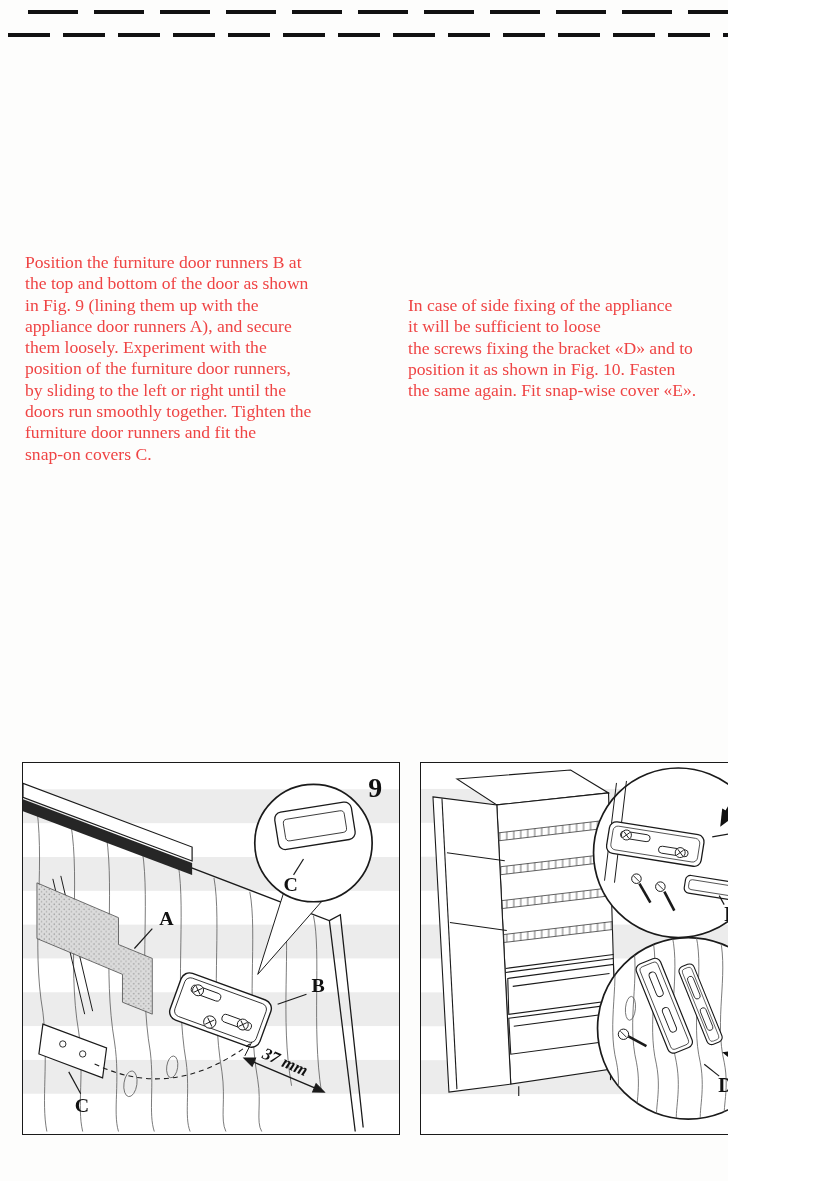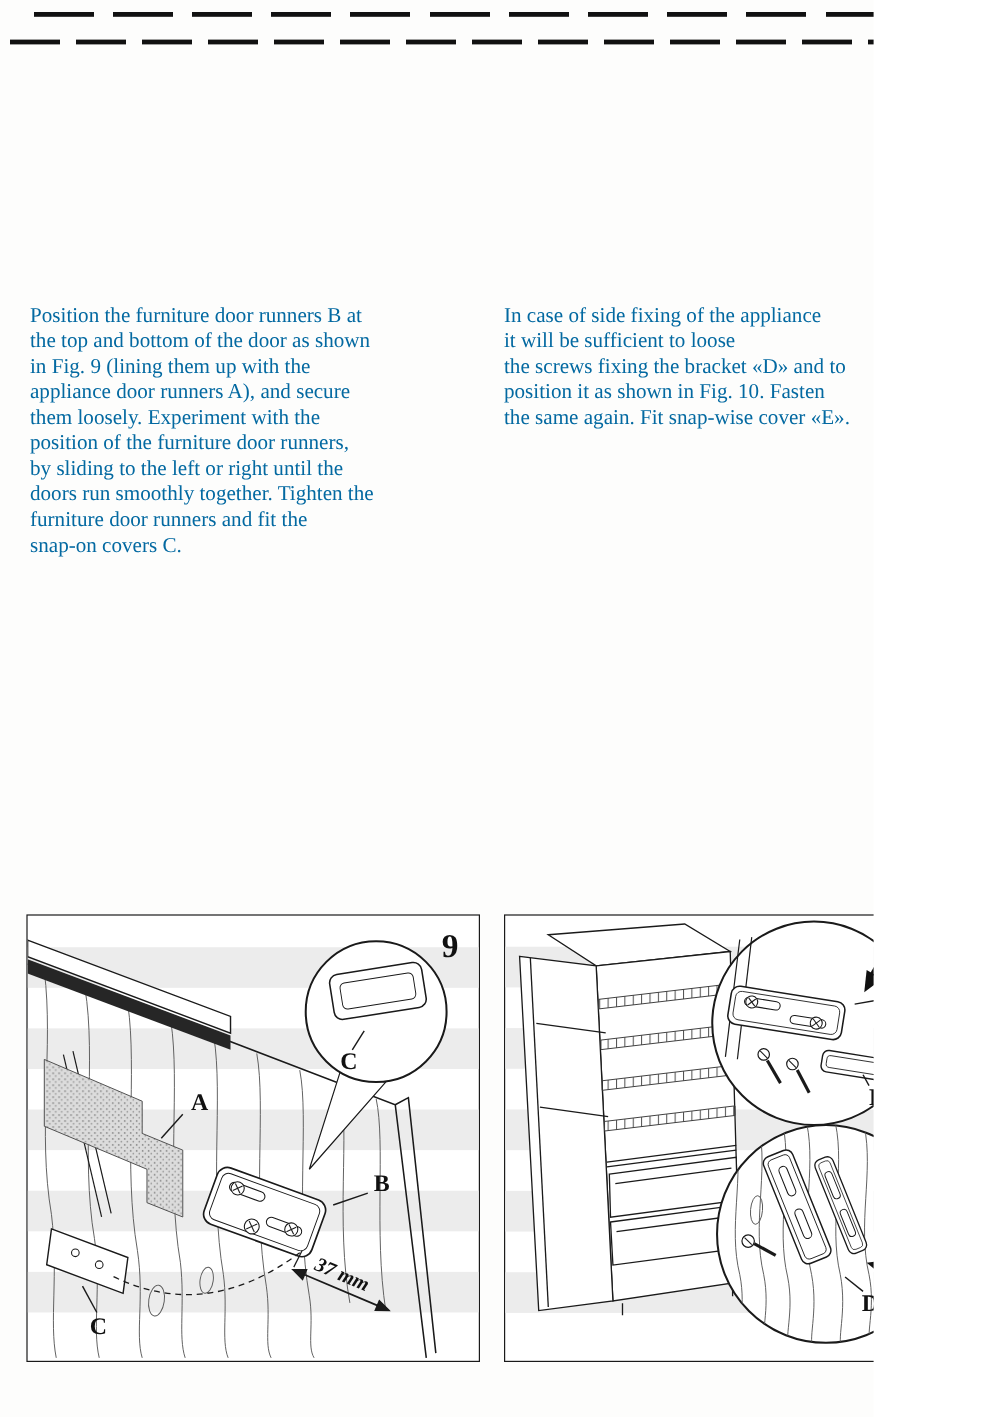--- a/index.html
+++ b/index.html
@@ -1,27 +1,27 @@
 <!DOCTYPE html>
 <html><head>
 <meta charset="utf-8">
 <style>
   html,body{margin:0;padding:0;background:#ffffff;}
   .page{
     position:relative;width:728px;height:1181px;background:#fdfdfc;overflow:hidden;
-    font-family:"Liberation Serif", serif;color:#0369a1;
+    font-family:"Liberation Serif", serif;color:#ef4444;
   }
   .dash{position:absolute;height:4px;}
   .dash1{left:28px;top:10px;width:794px;
     background:repeating-linear-gradient(90deg,#111 0 50px,transparent 50px 66px);}
   .dash2{left:8px;top:33px;width:806px;
     background:repeating-linear-gradient(90deg,#111 0 42px,transparent 42px 55px);}
   .col{position:absolute;top:252px;font-size:17.6px;line-height:21.3px;white-space:pre-line;}
   .col-left{left:25px;width:382px;}
-  .col-right{left:420px;width:392px;}
+  .col-right{left:408px;width:392px;margin-top:43px;}
   figure.fig{position:absolute;margin:0;border:1.8px solid #1a1a1a;background:#fff;box-sizing:border-box;}
   .fig9{left:22px;top:762px;width:378px;height:373px;}
   .fig10{left:420px;top:762px;width:381px;height:373px;}
   figure.fig svg{display:block;width:100%;height:100%;}
   .page-number{position:absolute;left:744px;top:1138px;width:48px;text-align:center;font-size:19px;}
   text{font-family:"Liberation Serif", serif;}
 </style>
 </head>
 <body>
 

